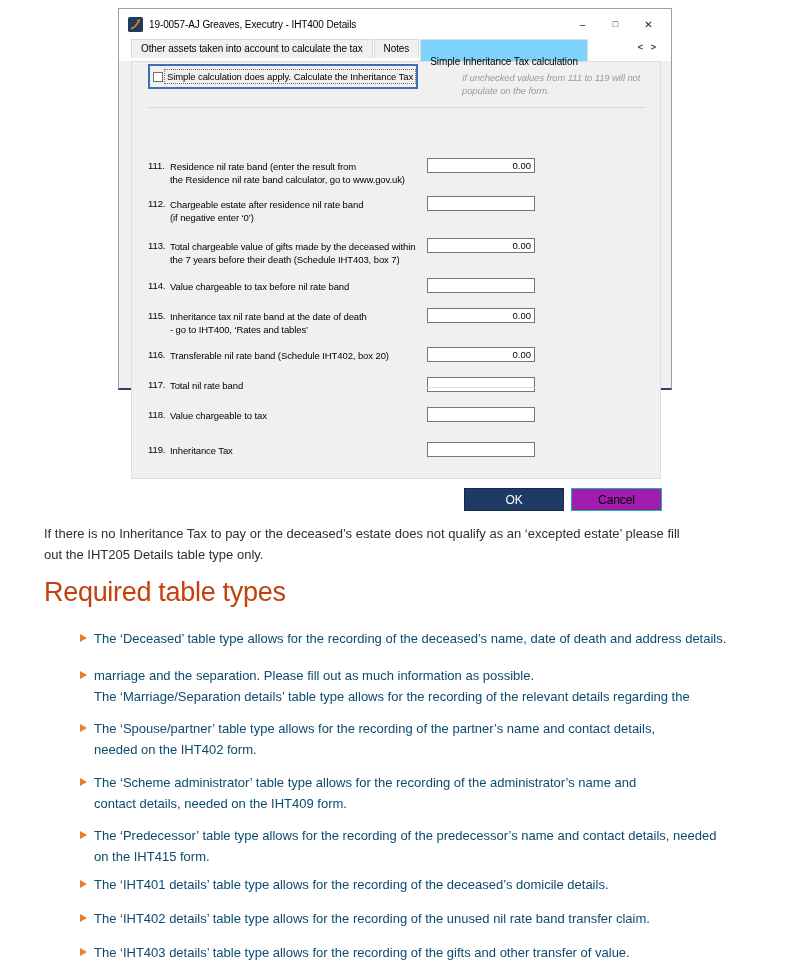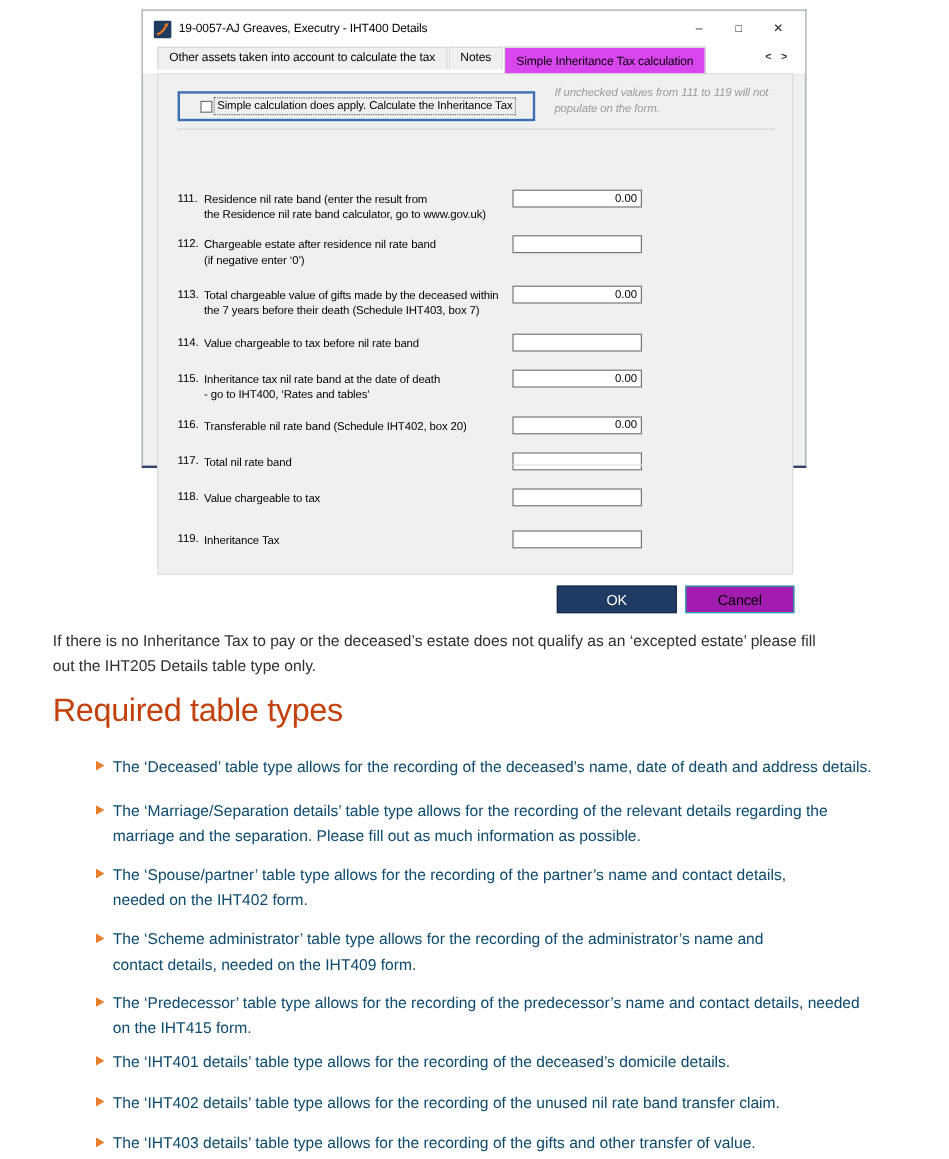--- a/index.html
+++ b/index.html
@@ -33,38 +33,38 @@
   
   .tabstrip {
     position: absolute; left: 0; top: 30px; right: 0; height: 22px;
     background: #ffffff; display: flex; align-items: flex-start; padding-left: 12px;
   }
   .tab {
     background: #f0f0f0; border: 1px solid #d9d9d9; border-bottom: none;
     height: 19px; padding: 3px 9px 0 9px; font-size: 10px; white-space: nowrap; margin-right: 1px;
   }
   .tab.active {
-    background: #d946ef; border: 1px solid #dcdcdc; border-bottom: none;
-    height: 22px; padding-top: 6px; position: relative; z-index: 3;
+    background: #7dd3fc; border: 1px solid #dcdcdc; border-bottom: none;
+    height: 22px; padding-top: 16px; position: relative; z-index: 3;
   }
   .tab-scroll {
     position: absolute; right: 15px; top: 3px; display: flex; gap: 8px;
     font-size: 9px; color: #333; font-weight: bold;
   }
   .tab-scroll span { cursor: default; }
 
   
   .panel {
     position: absolute; left: 12px; top: 52px; width: 530px; height: 418px;
     background: #f0f0f0; border: 1px solid #dcdcdc; z-index: 1;
   }
   .check-group {
-    position: absolute; left: 16px; top: 14px; height: 25px;
+    position: absolute; left: 16px; top: 2px; height: 25px;
     border: 2px solid #3d6fb5; background: #f0f0f0;
-    display: flex; align-items: center; padding: 1px 14px;
+    display: flex; align-items: center; padding: 1px 0;
   }
   .cb-box {
     width: 10px; height: 10px; background: #ffffff; border: 1px solid #707070;
     display: inline-block; margin: 0 1px 0 3px; flex: 0 0 auto;
   }
   .cb-label { border: 1px dotted #6b6b6b; padding: 1px 2px; white-space: nowrap; }
   .side-note {
     position: absolute; left: 330px; top: 9px; width: 180px;
     font-style: italic; color: #9b9b9b; line-height: 13px;
   }
@@ -254,22 +254,22 @@
 <h1 class="doc-heading">Required table types</h1>
 
 <ul class="bullet-list">
   <li class="bullet-item" style="top:628px">
     <span class="tri"></span>
     <span class="bl">The ‘Deceased’ table type allows for the recording of the deceased’s name, date of death and address details.</span>
       <span class="bl"></span>
   </li>
   <li class="bullet-item" style="top:665px">
     <span class="tri"></span>
-    <span class="bl">The ‘Marriage/Separation details’ table type allows for the recording of the relevant details regarding the</span>
-      <span class="bl">marriage and the separation. Please fill out as much information as possible.</span>
+    <span class="bl">marriage and the separation. Please fill out as much information as possible.</span>
+      <span class="bl">The ‘Marriage/Separation details’ table type allows for the recording of the relevant details regarding the</span>
   </li>
   <li class="bullet-item" style="top:718px">
     <span class="tri"></span>
     <span class="bl">The ‘Spouse/partner’ table type allows for the recording of the partner’s name and contact details,</span>
       <span class="bl">needed on the IHT402 form.</span>
   </li>
   <li class="bullet-item" style="top:772px">
     <span class="tri"></span>
     <span class="bl">The ‘Scheme administrator’ table type allows for the recording of the administrator’s name and</span>
       <span class="bl">contact details, needed on the IHT409 form.</span>

